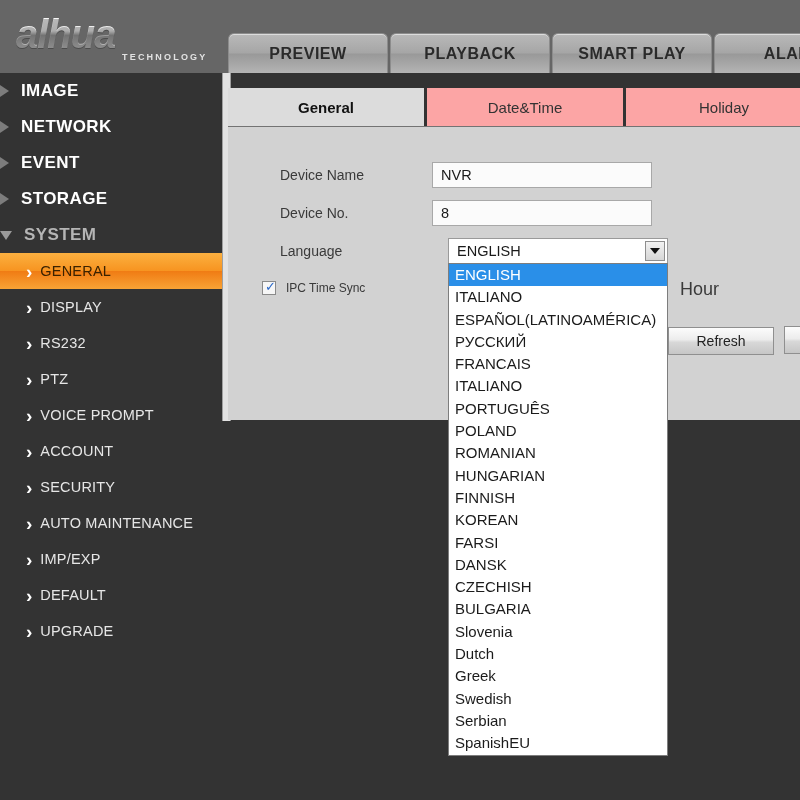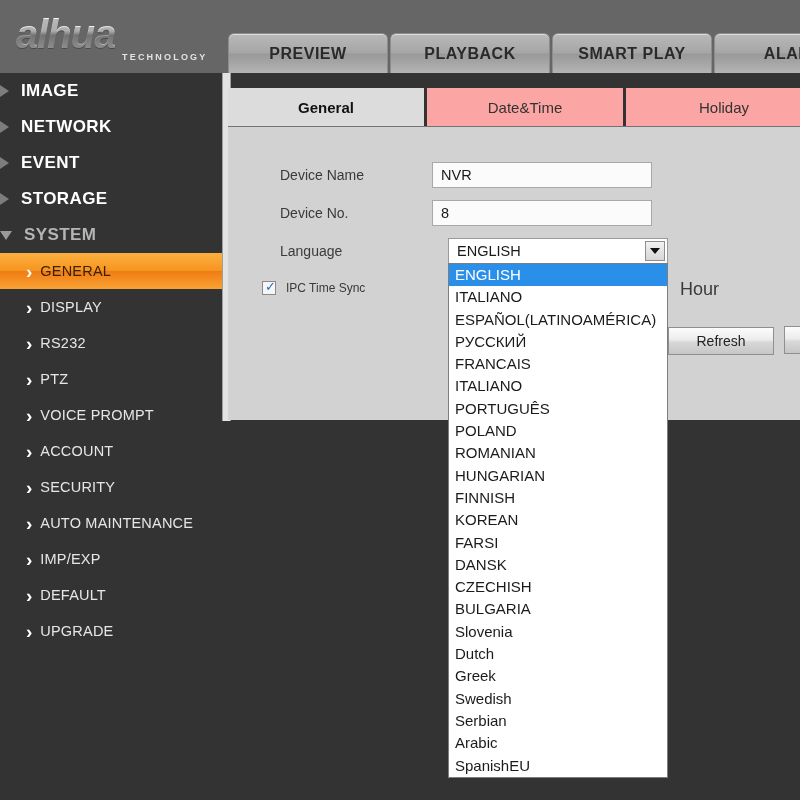--- a/index.html
+++ b/index.html
@@ -474,17 +474,16 @@
       <div class="dd-item">KOREAN</div>
       <div class="dd-item">FARSI</div>
       <div class="dd-item">DANSK</div>
       <div class="dd-item">CZECHISH</div>
       <div class="dd-item">BULGARIA</div>
       <div class="dd-item">Slovenia</div>
       <div class="dd-item">Dutch</div>
       <div class="dd-item">Greek</div>
       <div class="dd-item">Swedish</div>
       <div class="dd-item">Serbian</div>
-      <div class="dd-item">Arabic</div>
       <div class="dd-item">SpanishEU</div>
     </div>
 
 </div>
 
 </body></html>

